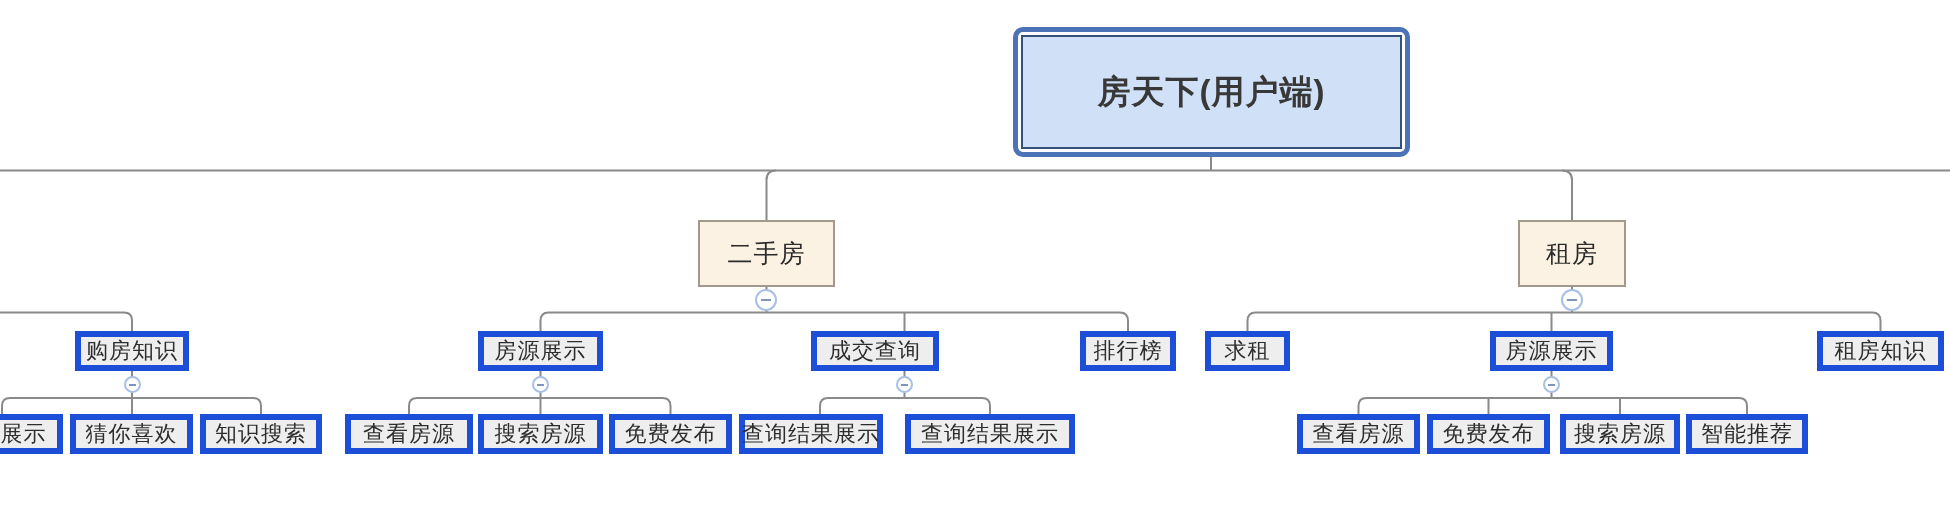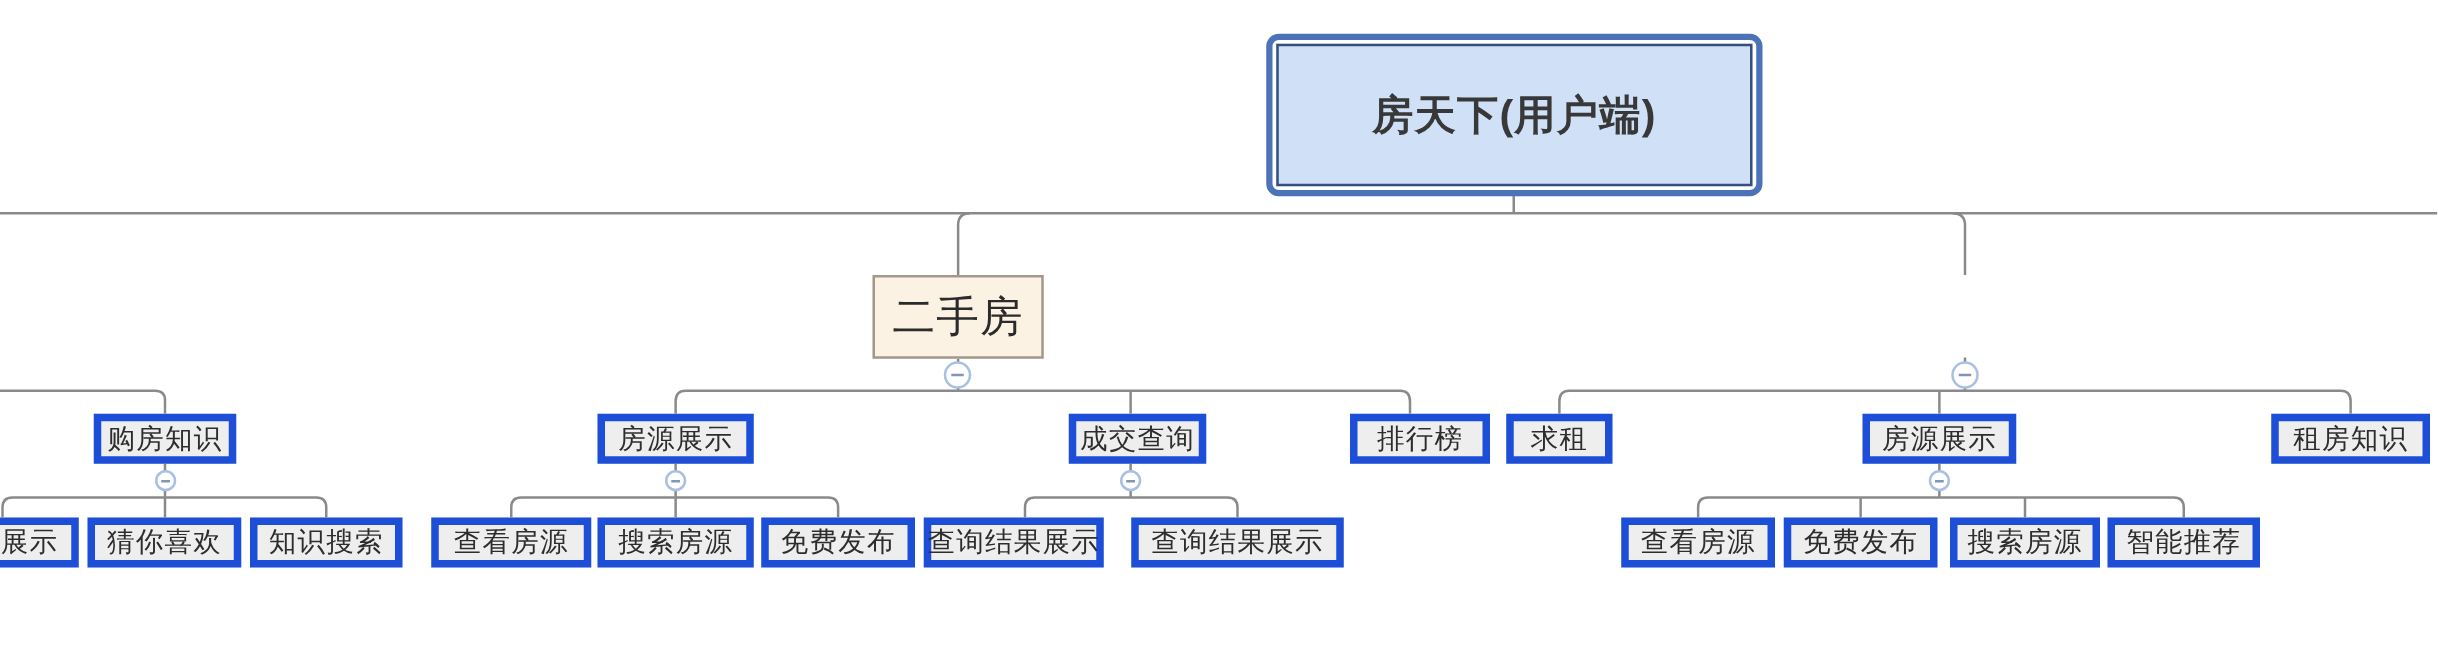--- a/index.html
+++ b/index.html
@@ -34,21 +34,21 @@
     font-size: 22px;
     color: #2d2d2d;
     white-space: nowrap;
     z-index: 2;
     letter-spacing: 1px;
   }
   .lvl2 {
     height: 67px;
     background: #fcf2e3;
     border: 2.5px solid #a2988b;
-    font-size: 34px;
+    font-size: 25px;
     color: #2b2b2b;
   }
   .root-sel {
     position: absolute;
     left: 1013px; top: 27px;
     width: 397px; height: 130px;
     box-sizing: border-box;
     border: 5px solid #4c72b7;
     border-radius: 10px;
     padding: 3px;
@@ -116,25 +116,26 @@
     <path d="M 1358.5 414 V 406 Q 1358.5 398 1366.5 398 H 1739 Q 1747 398 1747 406 V 414"></path>
     <path d="M 1488.5 398 V 414"></path>
     <path d="M 1620 398 V 414"></path>
   </svg>
 
   <div class="root-sel">
     <div class="root-node">房天下(用户端)</div>
   </div>
 
   <div class="node lvl2" style="left:698px;top:220px;width:137px">二手房</div>
+  <div class="node lvl2" style="left:1518px;top:220px;width:108px">租房</div>
 
   <div class="node" style="left:75px;top:331px;width:114px">购房知识</div>
   <div class="node" style="left:478px;top:331px;width:125px">房源展示</div>
-  <div class="node" style="left:855px;top:331px;width:110px">成交查询</div>
-  <div class="node" style="left:1080px;top:331px;width:112px">排行榜</div>
+  <div class="node" style="left:811px;top:331px;width:128px">成交查询</div>
+  <div class="node" style="left:1080px;top:331px;width:96px">排行榜</div>
   <div class="node" style="left:1205px;top:331px;width:85px">求租</div>
   <div class="node" style="left:1490px;top:331px;width:123px">房源展示</div>
   <div class="node" style="left:1817px;top:331px;width:127px">租房知识</div>
 
   <div class="node" style="left:-62px;top:414px;width:125px">知识展示</div>
   <div class="node" style="left:70px;top:414px;width:123px">猜你喜欢</div>
   <div class="node" style="left:200px;top:414px;width:122px">知识搜索</div>
   <div class="node" style="left:345px;top:414px;width:128px">查看房源</div>
   <div class="node" style="left:478px;top:414px;width:125px">搜索房源</div>
   <div class="node" style="left:609px;top:414px;width:123px">免费发布</div>

